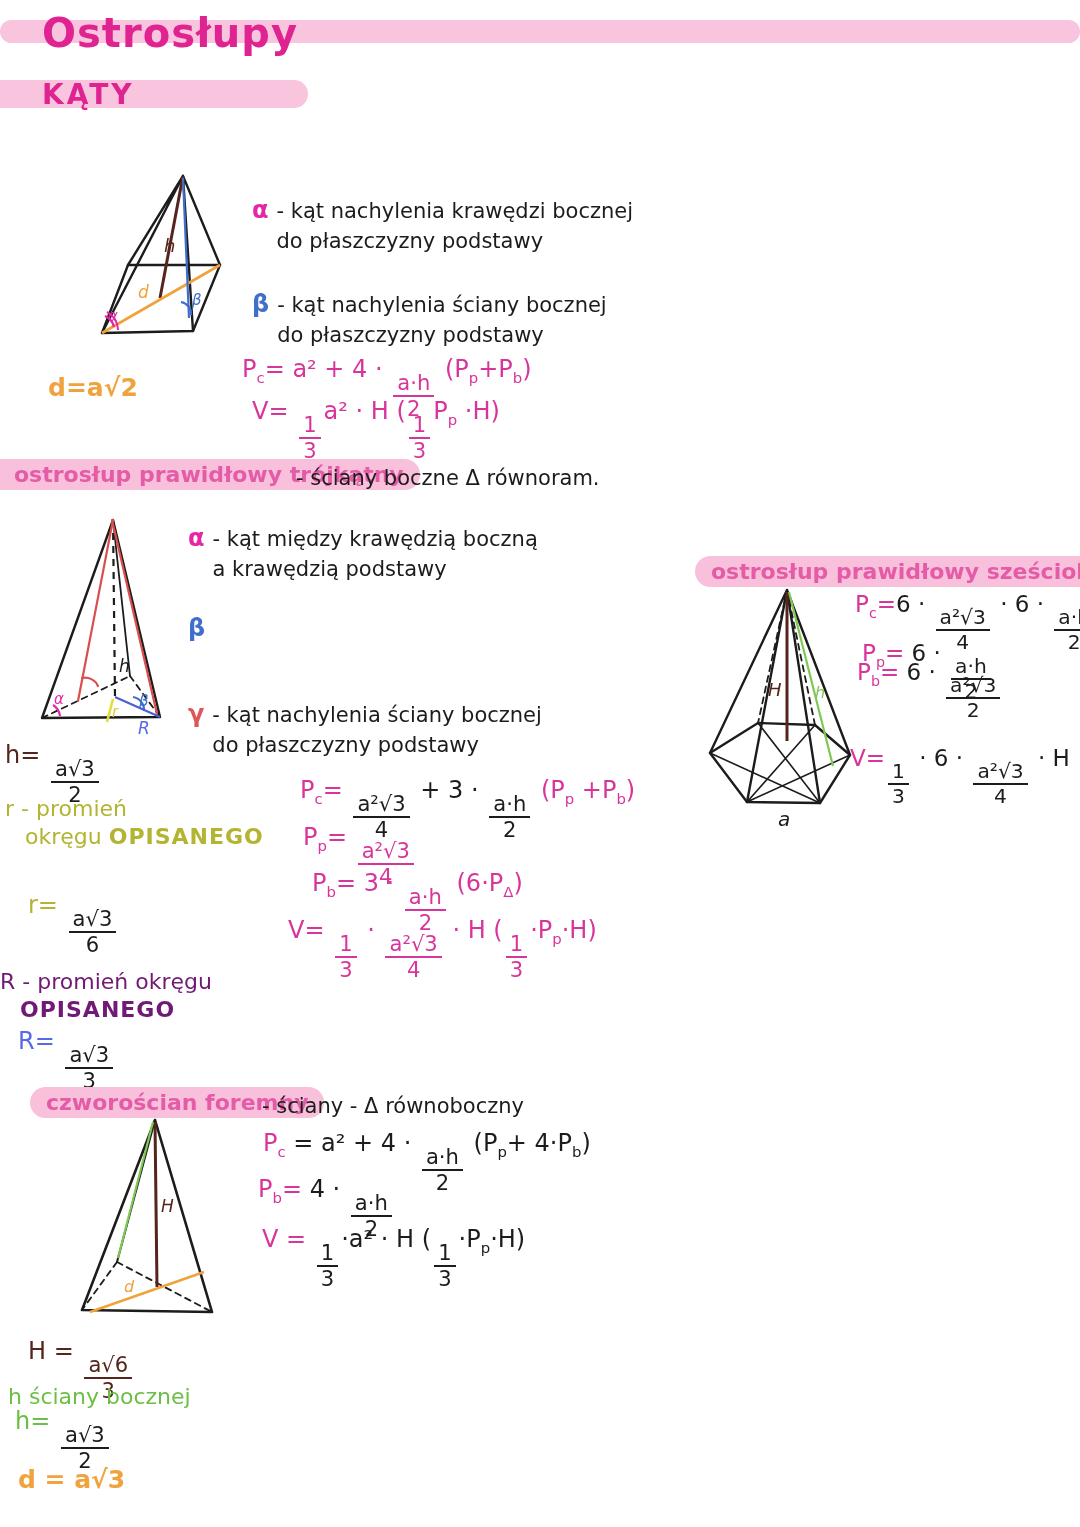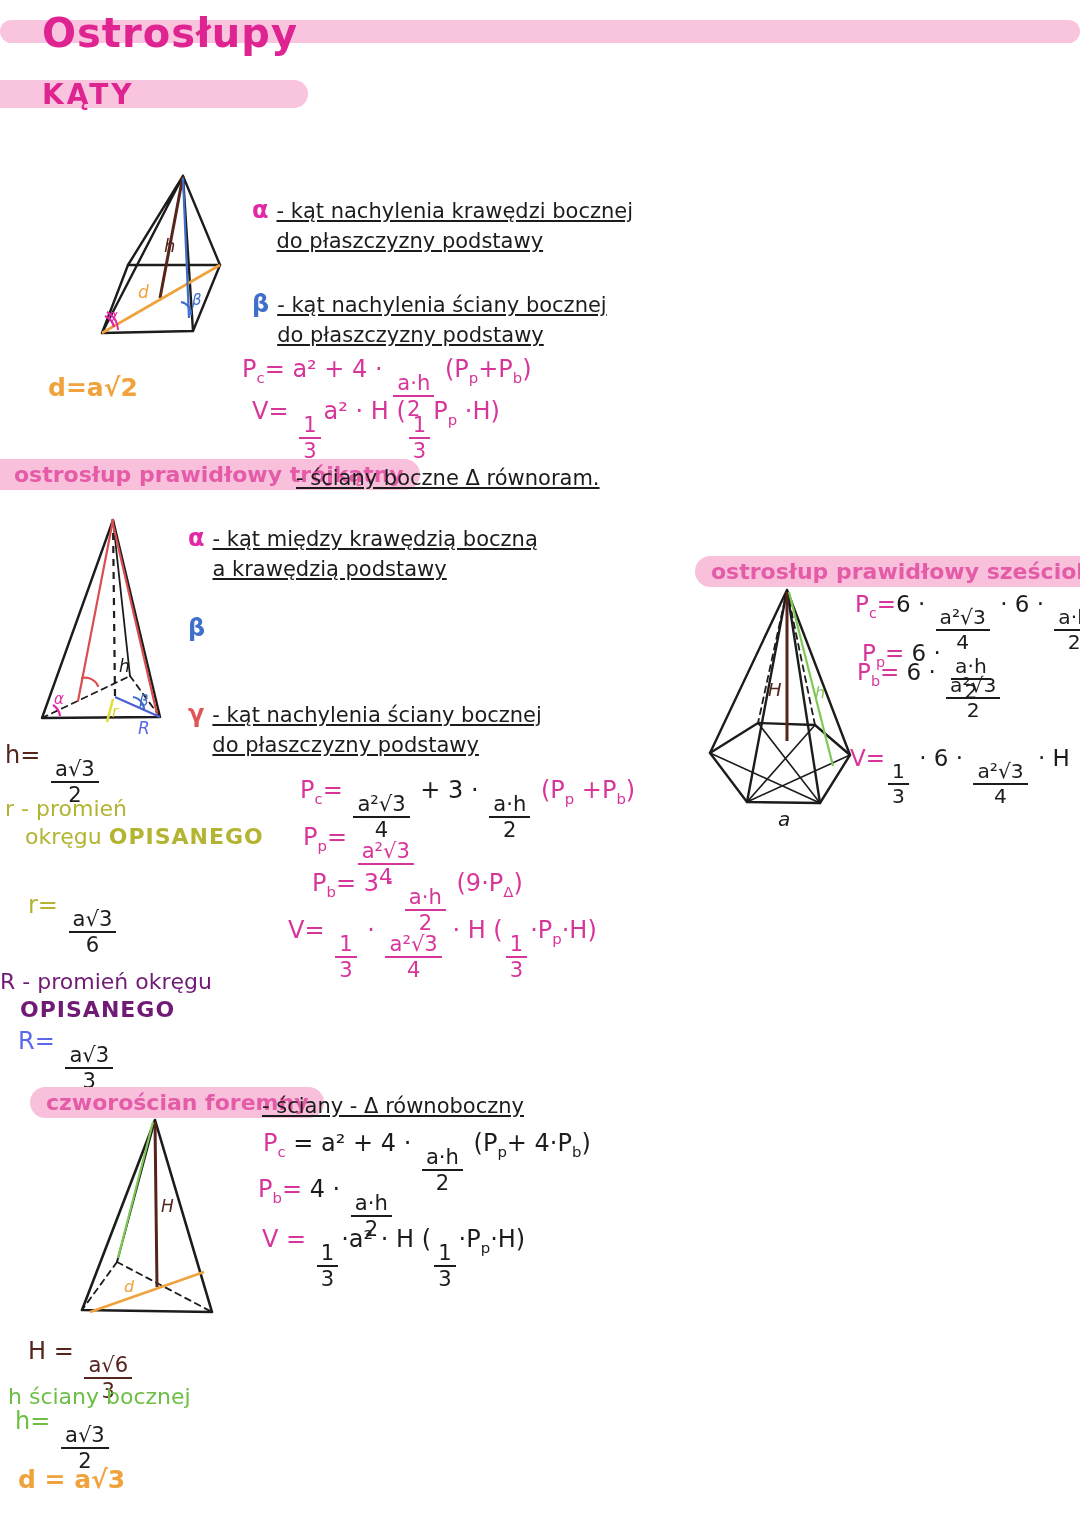--- a/index.html
+++ b/index.html
@@ -4,21 +4,21 @@
 <style>
   html,body{margin:0;padding:0;background:#ffffff;}
   #canvas{position:relative;width:1080px;height:1527px;background:#ffffff;overflow:hidden;
           font-family:"DejaVu Sans",sans-serif;color:#1c1c1c;}
   .abs{position:absolute;}
   .band{background:#f9c4de;border-radius:14px;}
   .pill{background:#f9c0db;border-radius:18px;padding:3px 16px;color:#e45ba8;
         font-size:22px;font-weight:600;white-space:nowrap;}
   .title{color:#df2391;font-size:40px;font-weight:700;letter-spacing:1px;}
   .subtitle{color:#df2391;font-size:28px;font-weight:700;letter-spacing:3px;}
-  .note{white-space:pre-line;font-size:21px;line-height:1.45;color:#1c1c1c;text-decoration:underline;}
+  .note{white-space:pre-line;font-size:21px;line-height:1.45;color:#1c1c1c;}
   .sym{font-size:24px;font-weight:700;margin-right:8px;}
   .f{font-size:24px;white-space:nowrap;line-height:1.1;}
   .magenta{color:#d8359b;}
   .maroon{color:#55241c;}
   .orange{color:#f0a23c;font-weight:600;}
   .olive{color:#b3b431;}
   .blueviolet{color:#701a75;}
   .green{color:#6cbf44;}
   .frac{display:inline-flex;flex-direction:column;align-items:center;
         vertical-align:-0.6em;line-height:1.05;margin:0 3px;font-size:0.88em;}
@@ -136,21 +136,21 @@
         <span class="fn">a·h</span>
         <span class="fd">2</span>
       </span><span style="color: rgb(216, 53, 155);"> (P</span><sub style="color: rgb(216, 53, 155);">p</sub><span style="color: rgb(216, 53, 155);"> +P</span><sub style="color: rgb(216, 53, 155);">b</sub><span style="color: rgb(216, 53, 155);">)</span></div>
   <div class="abs f magenta" style="left:303px;top:824px;"><span>P</span><sub>p</sub><span>= </span><span class="frac">
         <span class="fn">a²√3</span>
         <span class="fd">4</span>
       </span></div>
   <div class="abs f magenta" style="left:312px;top:870px;"><span>P</span><sub>b</sub><span>= 3 · </span><span class="frac">
         <span class="fn">a·h</span>
         <span class="fd">2</span>
-      </span><span> (9·P</span><sub>Δ</sub><span>)</span></div>
+      </span><span> (6·P</span><sub>Δ</sub><span>)</span></div>
   <div class="abs f magenta" style="left:288px;top:917px;"><span>V= </span><span class="frac">
         <span class="fn">1</span>
         <span class="fd">3</span>
       </span><span> · </span><span class="frac">
         <span class="fn">a²√3</span>
         <span class="fd">4</span>
       </span><span> · H (</span><span class="frac">
         <span class="fn">1</span>
         <span class="fd">3</span>
       </span><span>·P</span><sub>p</sub><span>·H)</span></div>

